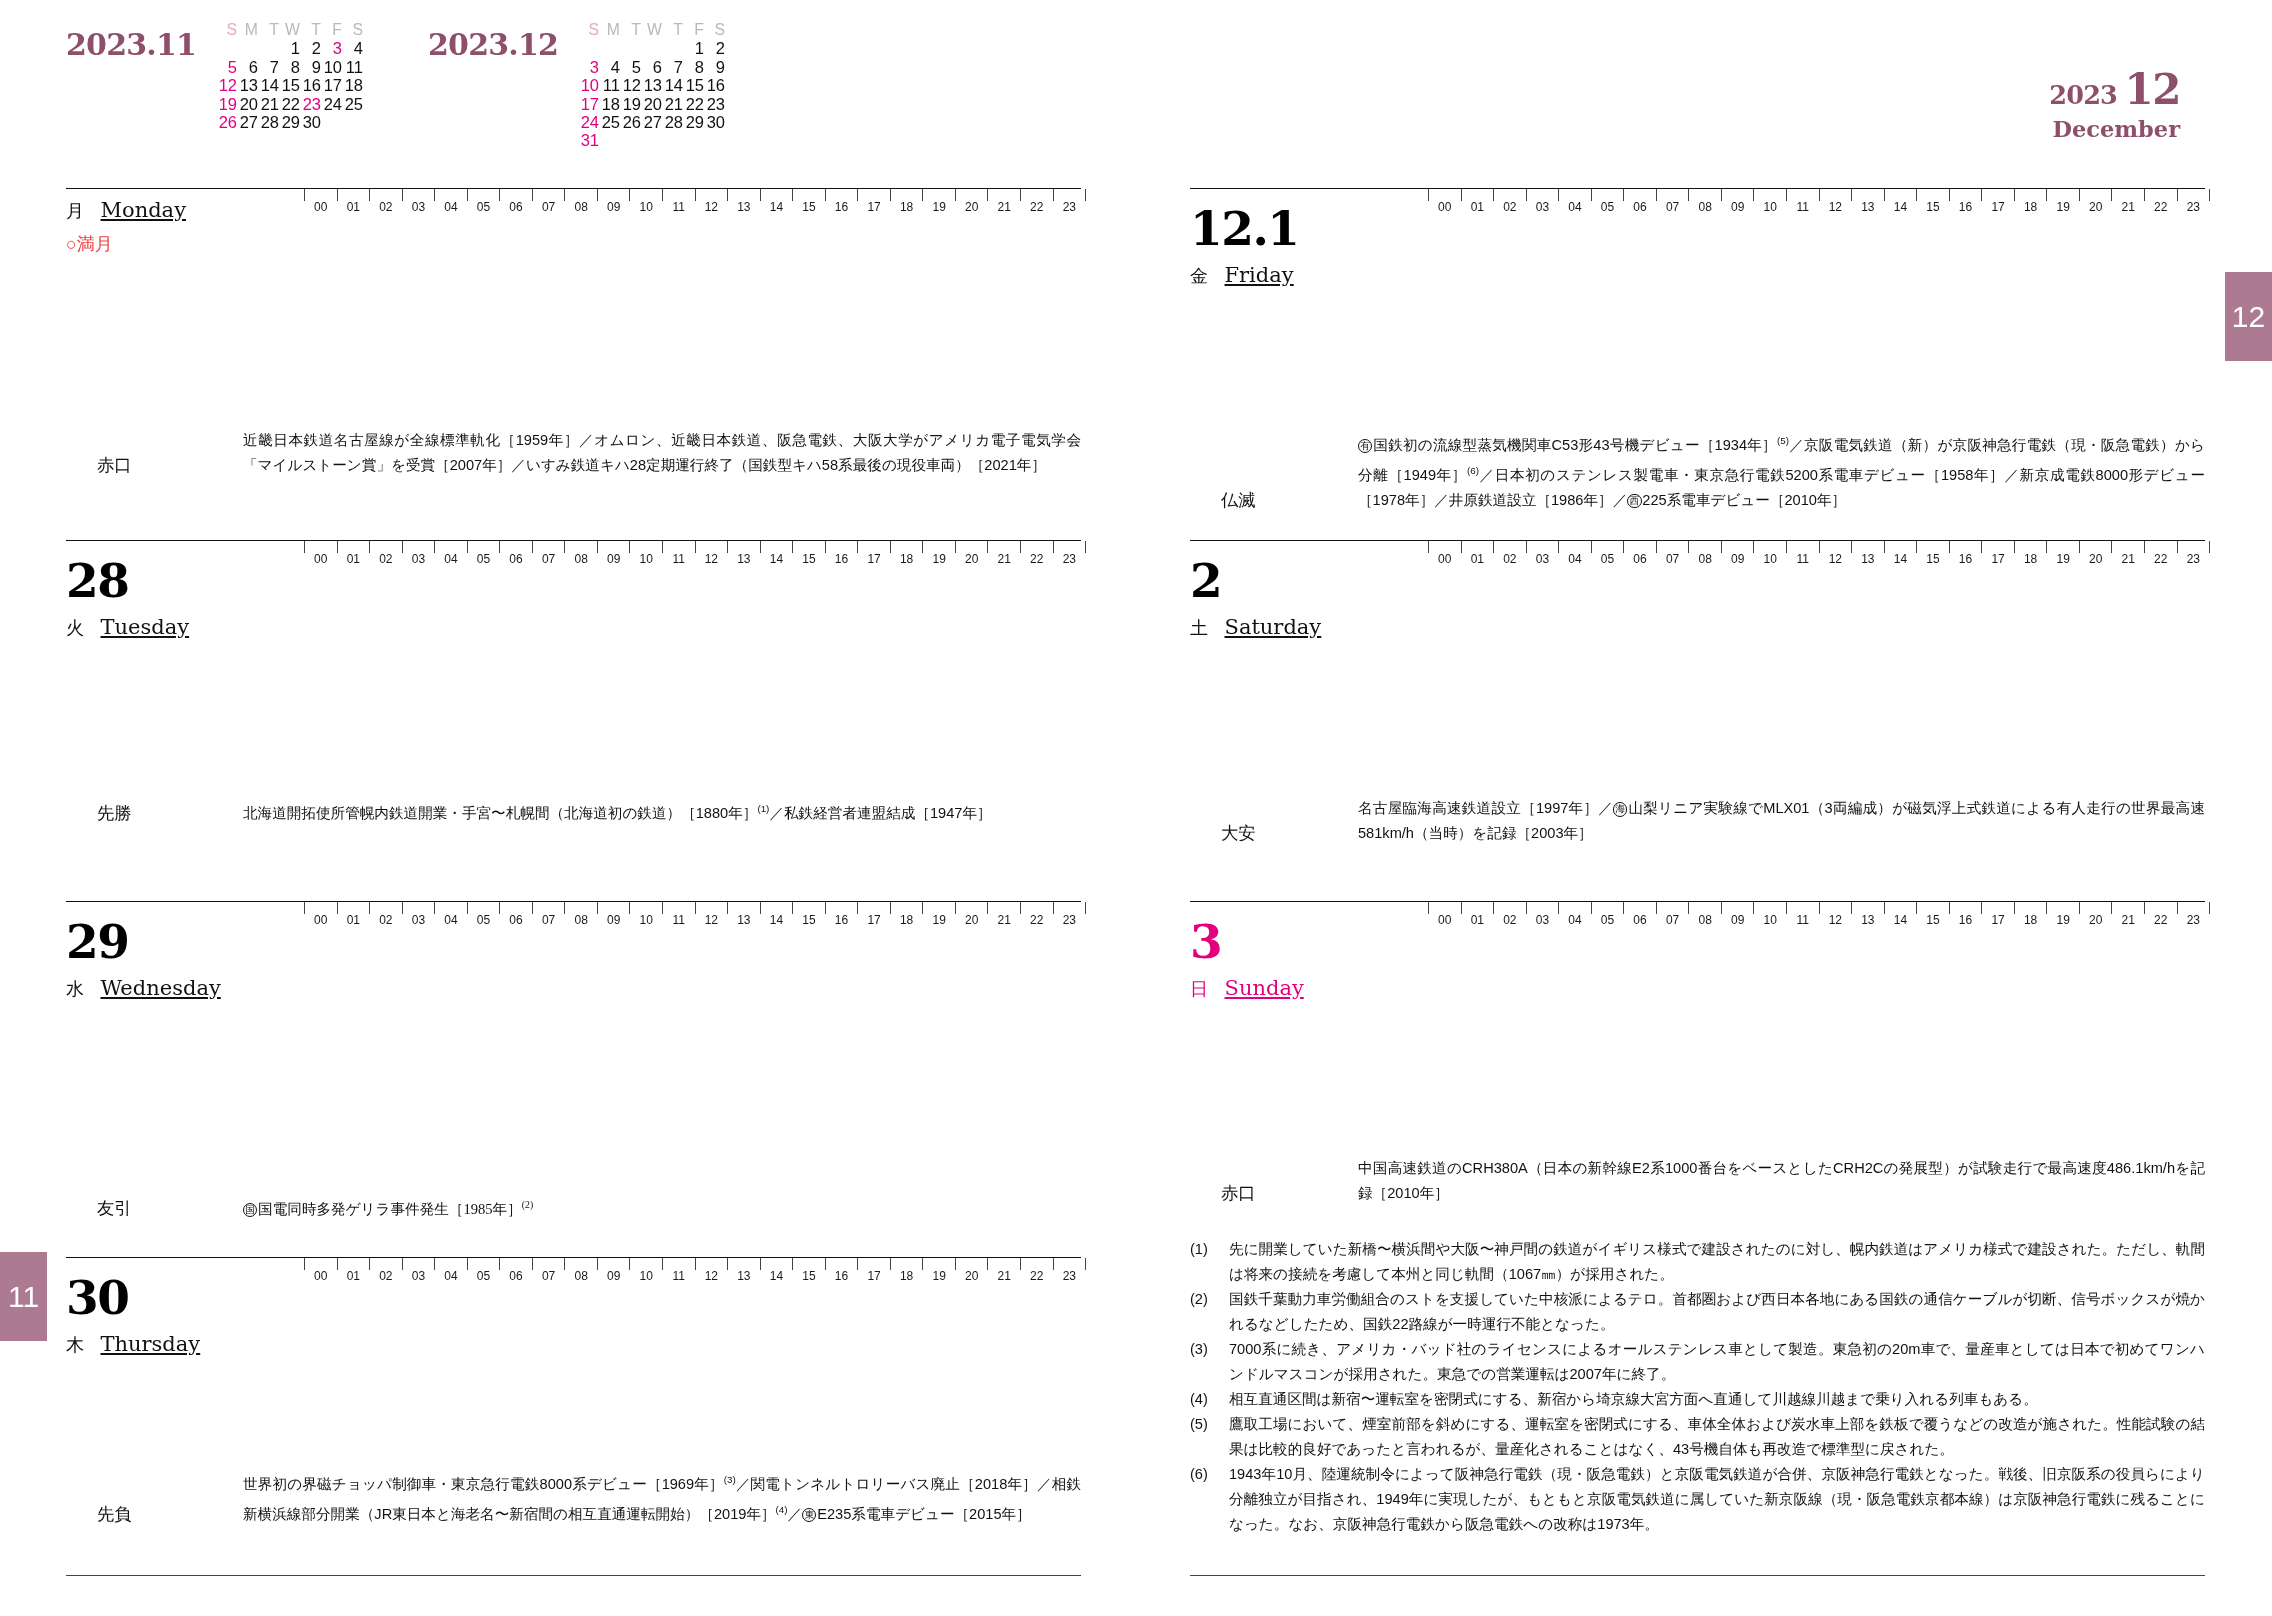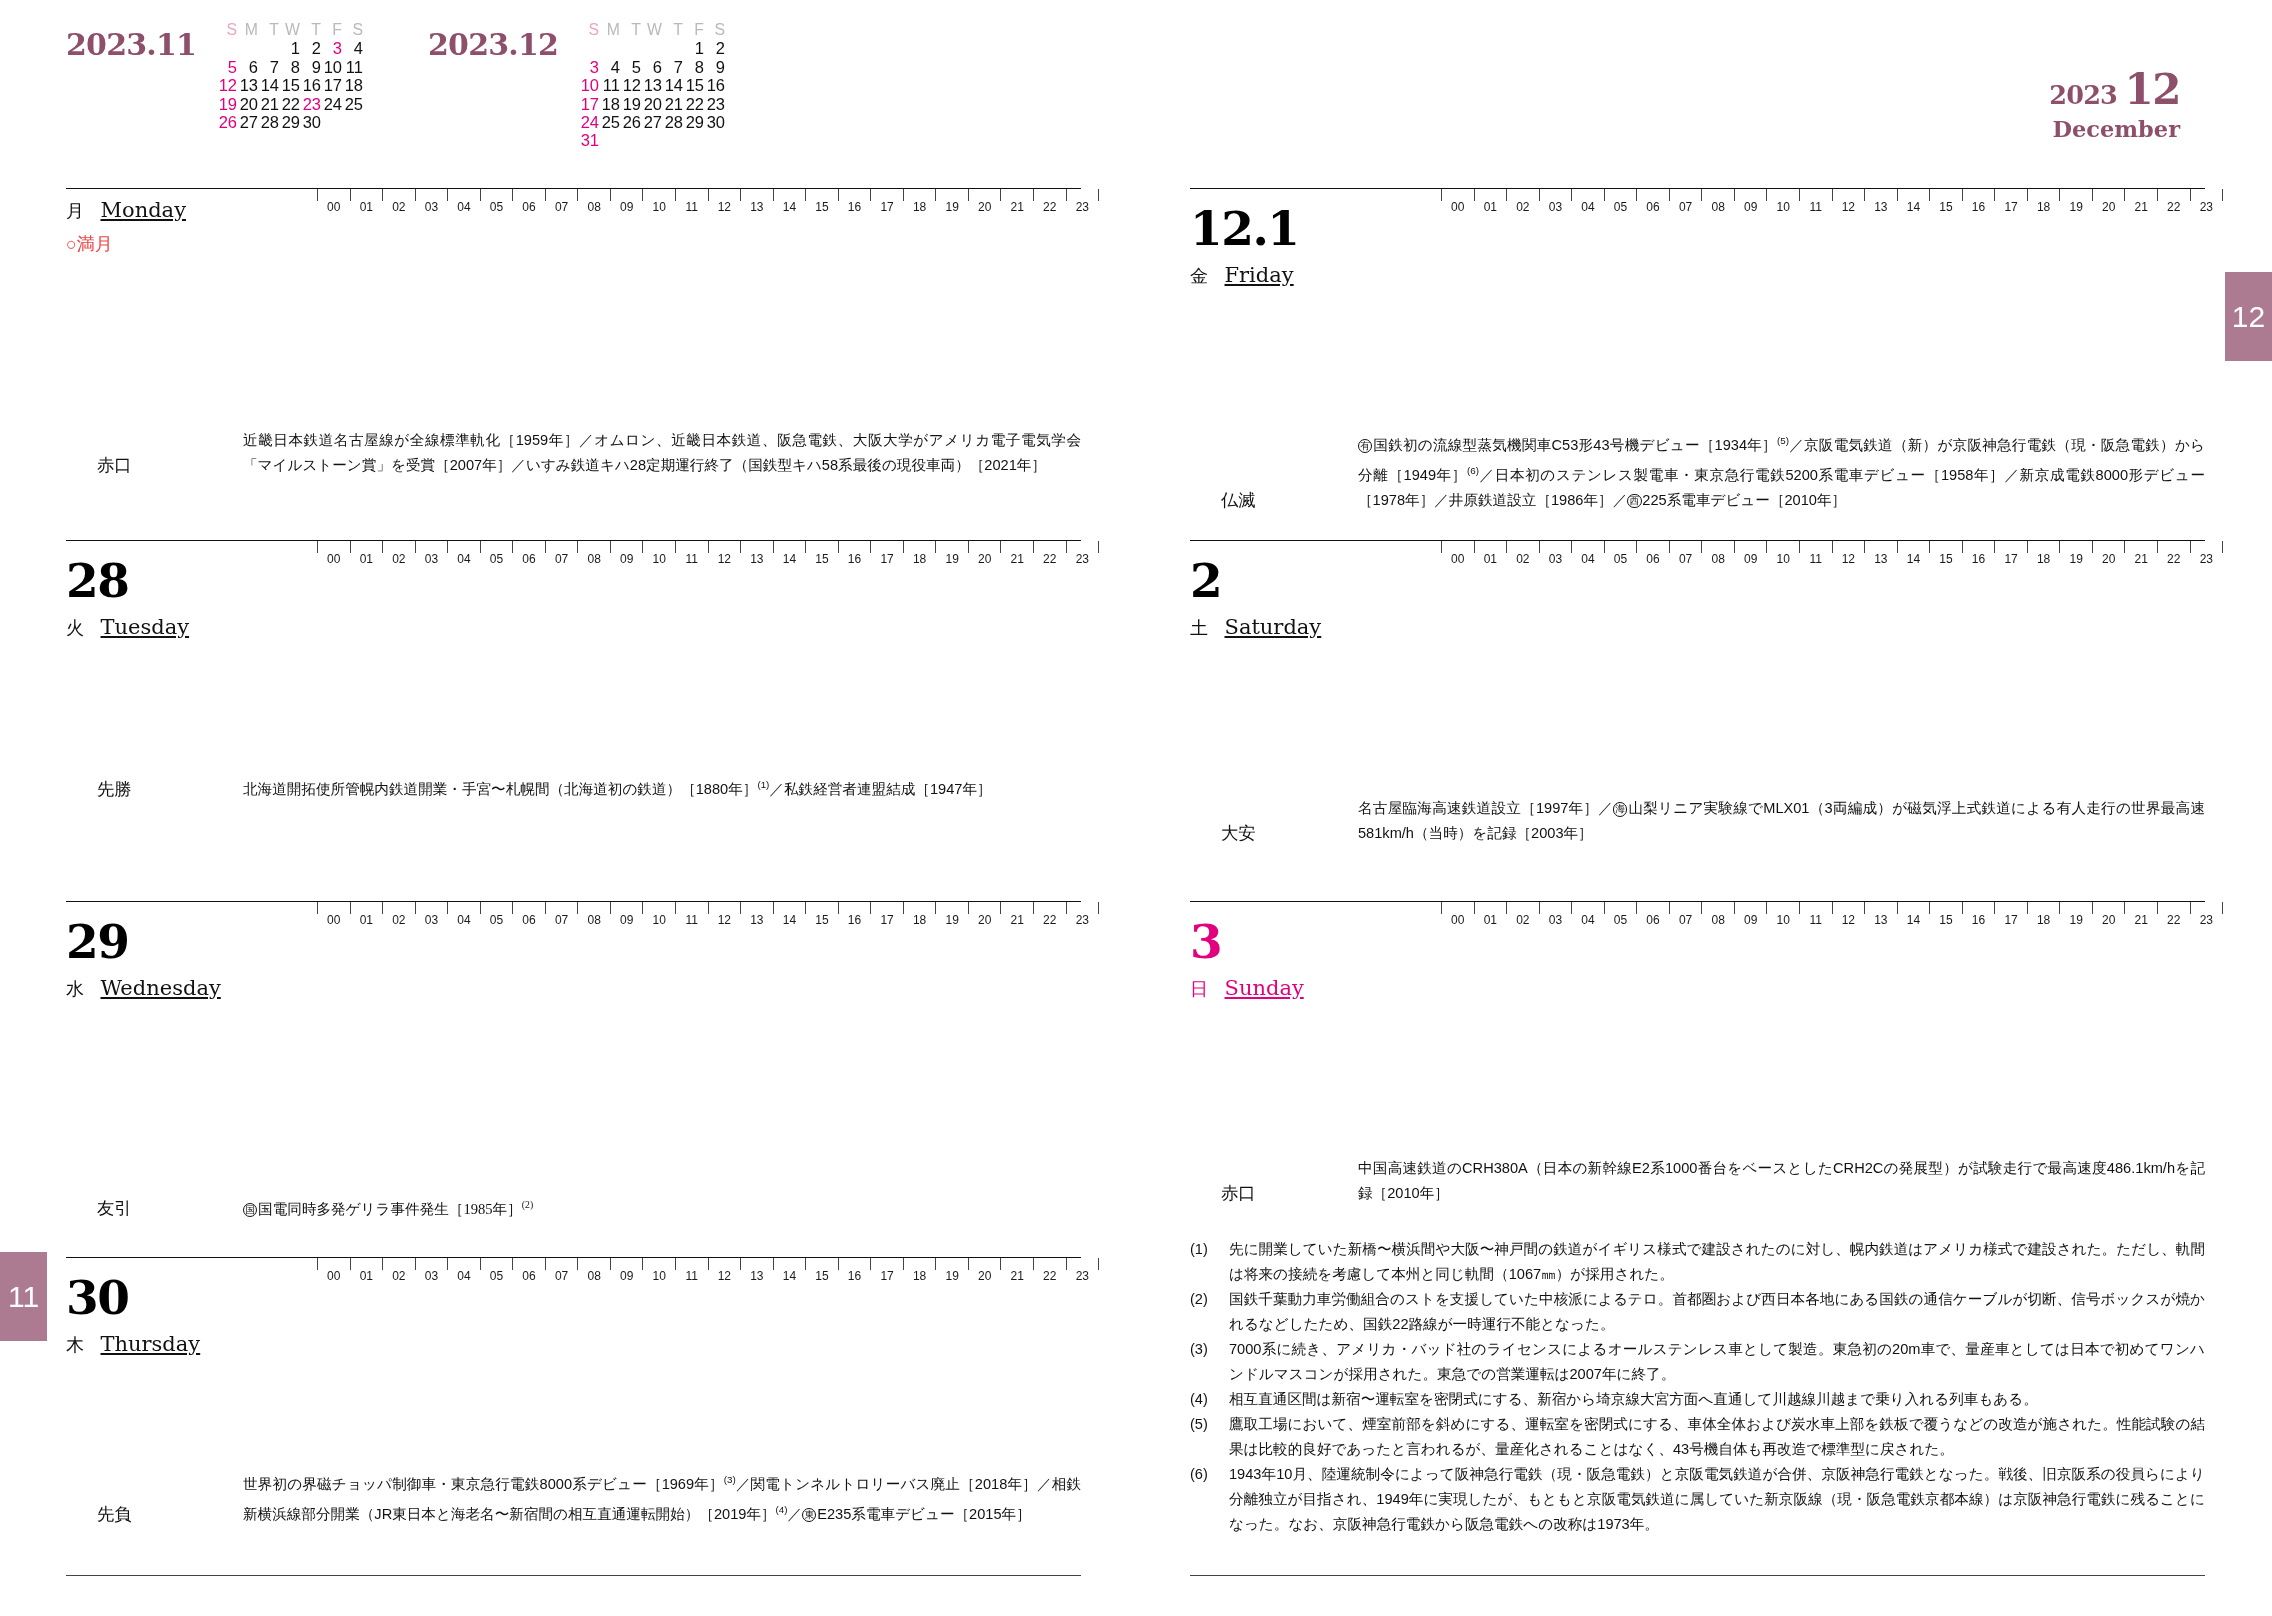--- a/index.html
+++ b/index.html
@@ -83,21 +83,21 @@
   .day-rule {
     border-top: 1.9px solid #111;
     width: 100%;
     position: relative;
     height: 0;
   }
 
   
   .hours {
     position: absolute;
-    left: 251px;
+    left: 238px;
     top: 0px;
     width: 782px;
     height: 25.5px;
     display: flex;
   }
   .hour-cell {
     flex: 1 1 0;
     position: relative;
     border-left: 0.8px solid #444;
     height: 12px;
@@ -646,21 +646,21 @@
             <span>木</span>
             <span class="en">Thursday</span>
           </div>
         </div>
       </div>
     <div class="bottom-rule-left"></div>
   <div class="day-foot" style="top: 428px; left: 66px;">
         <div class="rokuyo">赤口</div>
         <div class="note">近畿日本鉄道名古屋線が全線標準軌化［1959年］／オムロン、近畿日本鉄道、阪急電鉄、大阪大学がアメリカ電子電気学会「マイルストーン賞」を受賞［2007年］／いすみ鉄道キハ28定期運行終了（国鉄型キハ58系最後の現役車両）［2021年］</div>
       </div>
-      <div class="day-foot" style="top: 772px; left: 66px;">
+      <div class="day-foot" style="top: 796px; left: 66px;">
         <div class="rokuyo">先勝</div>
         <div class="note">北海道開拓使所管幌内鉄道開業・手宮〜札幌間（北海道初の鉄道）［1880年］<sup class="sup">(1)</sup>／私鉄経営者連盟結成［1947年］</div>
       </div>
       <div class="day-foot" style="top: 1192px; left: 66px; font-family: Liberation Serif, serif;">
         <div class="rokuyo">友引</div>
         <div class="note"><span class="circ">国</span>国電同時多発ゲリラ事件発生［1985年］<sup class="sup">(2)</sup></div>
       </div>
       <div class="day-foot" style="top: 1467px; left: 66px;">
         <div class="rokuyo">先負</div>
         <div class="note">世界初の界磁チョッパ制御車・東京急行電鉄8000系デビュー［1969年］<sup class="sup">(3)</sup>／関電トンネルトロリーバス廃止［2018年］／相鉄新横浜線部分開業（JR東日本と海老名〜新宿間の相互直通運転開始）［2019年］<sup class="sup">(4)</sup>／<span class="circ">東</span>E235系電車デビュー［2015年］</div>

